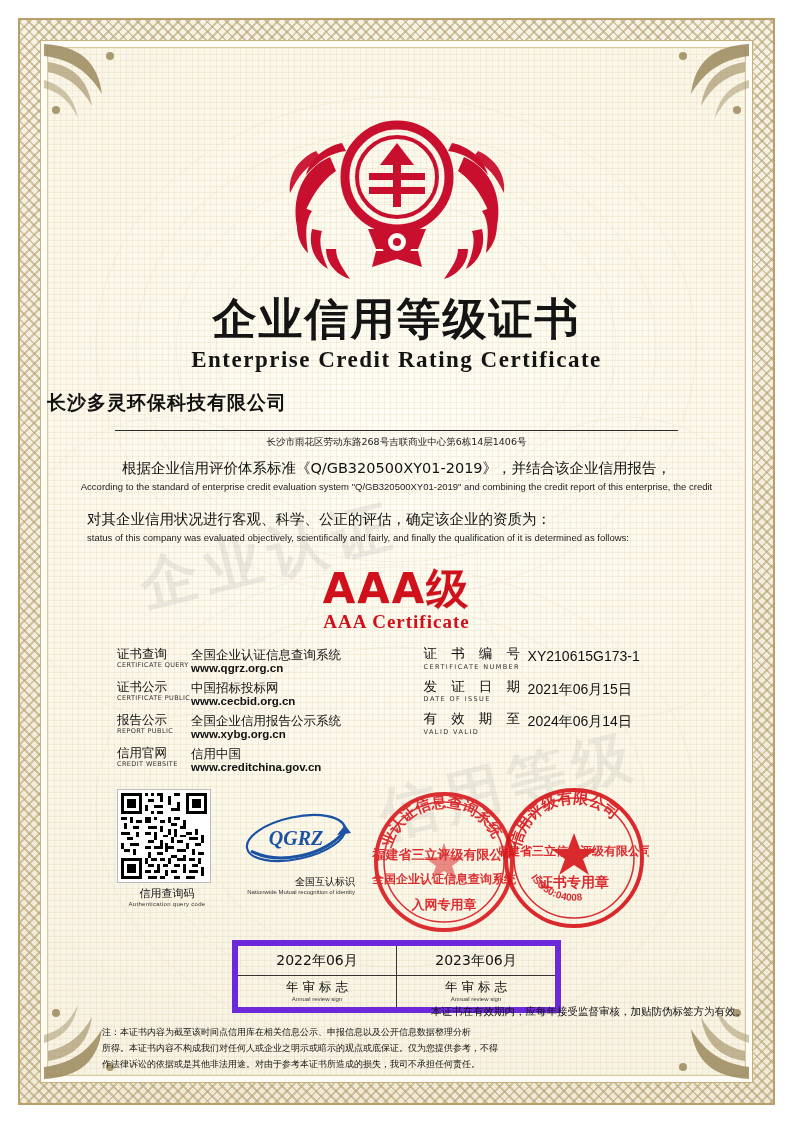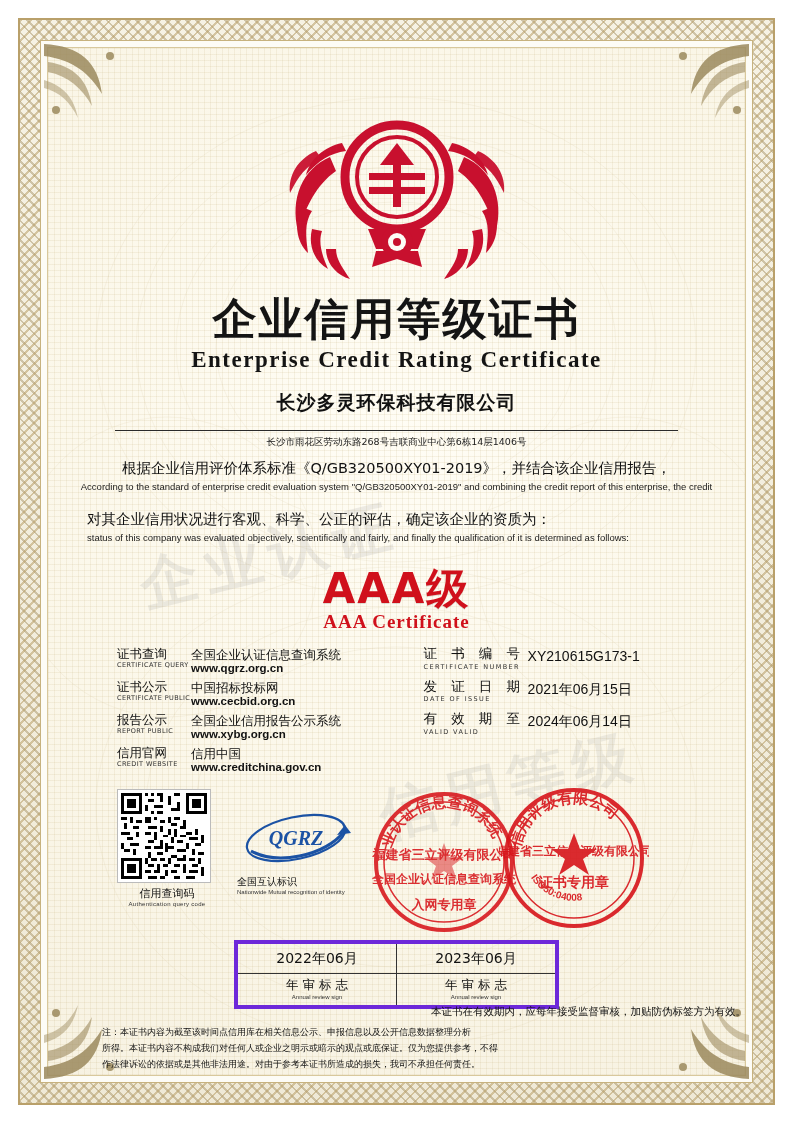--- a/index.html
+++ b/index.html
@@ -72,21 +72,20 @@
     position:absolute; left:0; right:0; top:300px;
     text-align:center;
     font-family:"Liberation Serif", serif;
     font-weight:bold;
     font-size:23px;
     letter-spacing:1.5px;
     color:#141414;
   }
   .company {
     position:absolute; left:0; right:0; top:343px;
-    text-align:center;
     font-family:"DejaVu Sans", sans-serif;
     font-weight:bold;
     font-size:19px;
     letter-spacing:1px;
     color:#111;
   }
   .rule {
     position:absolute; left:68px; right:68px; top:383px;
     border-top:1px solid #2b2b2b;
   }
@@ -190,34 +189,34 @@
   
   .badges { position:absolute; left:22px; right:22px; top:742px; height:150px; }
   .qr-wrap { position:absolute; left:48px; top:0; width:100px; text-align:center; }
   .qr {
     width:94px; height:94px; background:#fff; padding:3px; box-sizing:border-box;
     border:1px solid #bbb;
   }
   .qr-cap-cn { font-size:11px; font-family:"DejaVu Sans", sans-serif; color:#111; margin-top:3px; }
   .qr-cap-en { font-size:6px; color:#333; letter-spacing:.3px; }
 
-  .qgrz { position:absolute; left:168px; top:18px; width:118px; text-align:left; }
+  .qgrz { position:absolute; left:168px; top:18px; width:118px; text-align:right; }
   .qgrz-cap-cn { font-size:10px; font-family:"DejaVu Sans", sans-serif; color:#111; margin-top:2px; }
   .qgrz-cap-en { font-size:6px; color:#333; }
 
   .stamp { position:absolute; }
   .stamp.s1 { left:300px; top:-2px; }
   .stamp.s2 { left:430px; top:-6px; }
 
   
   .annual {
     position:absolute; left:0; right:0; top:893px;
     display:flex; justify-content:center;
   }
-  .annual-tbl { display:flex; border:4px solid #6d28d9; }
+  .annual-tbl { display:flex; border:6px solid #6d28d9; }
   .annual-cell {
     width:158px; padding:6px 0 5px; text-align:center;
     border-right:1px solid #333;
   }
   .annual-cell:last-child { border-right:none; }
   .annual-date { font-size:14px; font-family:"DejaVu Sans", sans-serif; color:#111; }
   .annual-sep { height:1px; background:#333; margin:5px 0 3px; }
   .annual-cn { font-size:12.5px; font-family:"DejaVu Sans", sans-serif; color:#111; }
   .annual-en { font-size:6px; color:#333; }
 

